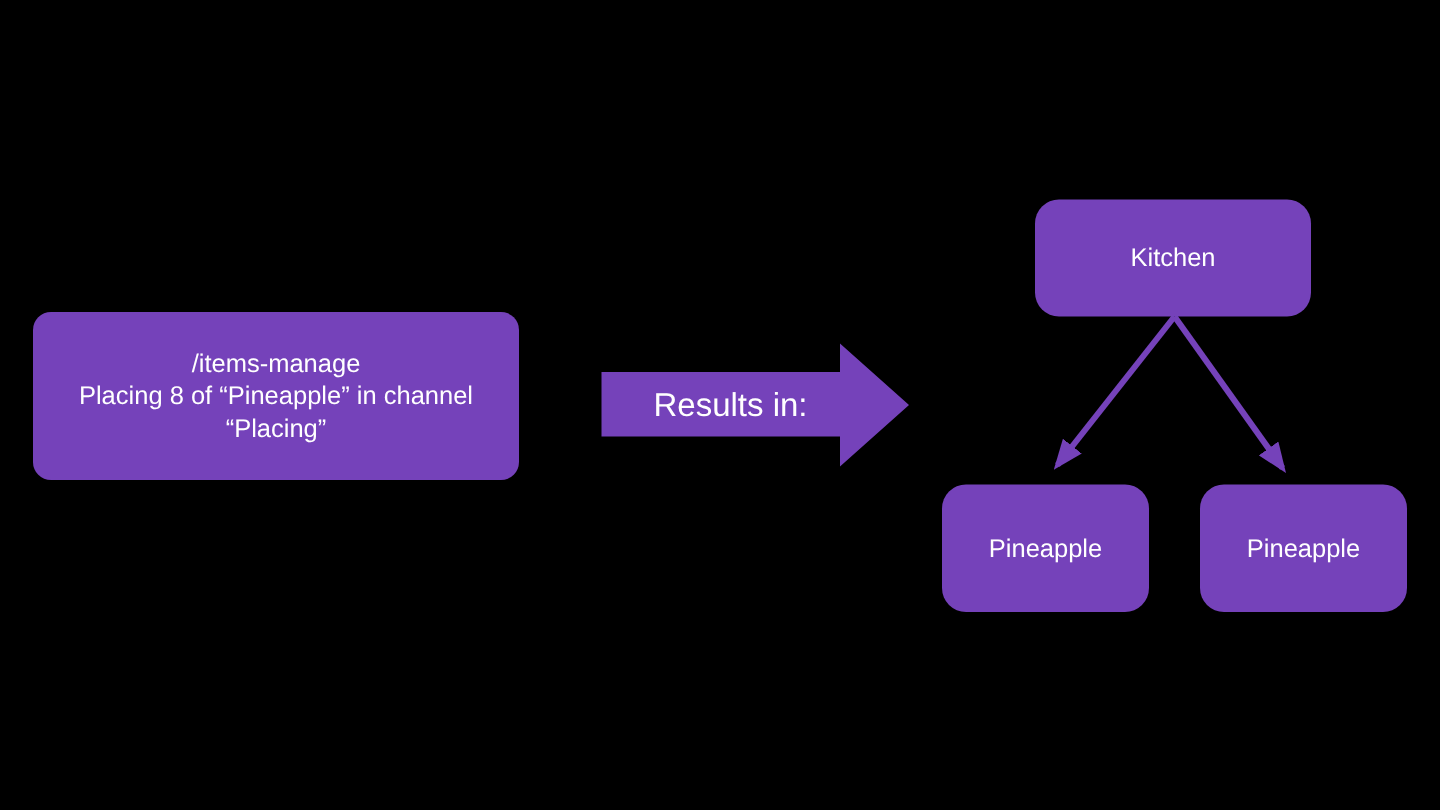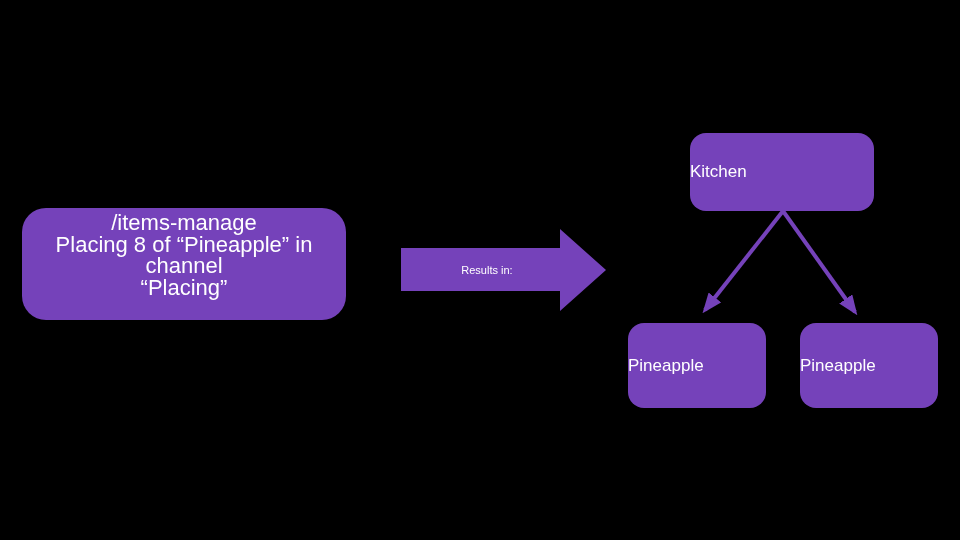--- a/index.html
+++ b/index.html
@@ -15,32 +15,32 @@
     overflow: hidden;
     font-family: "Liberation Sans", sans-serif;
     color: var(--text, #ffffff);
   }
   .box {
     position: absolute;
     background: var(--accent, #7542BA);
     color: var(--text, #ffffff);
     display: flex;
     align-items: center;
-    justify-content: flex-start;
+    justify-content: center;
     text-align: center;
     box-sizing: border-box;
   }
   .command-card {
     left: 22px;
     top: 208px;
     width: 324px;
     height: 112px;
-    border-radius: 24px;
+    border-radius: 12px;
     flex-direction: column;
-    font-size: 22px;
+    font-size: 17px;
     line-height: 21.5px;
     padding: 4px 8px;
   }
   .node {
     border-radius: 16px;
     font-size: 17px;
   }
   .node-kitchen { left: 690px; top: 133px; width: 184px; height: 78px; }
   .node-p1      { left: 628px; top: 323px; width: 138px; height: 85px; }
   .node-p2      { left: 800px; top: 323px; width: 138px; height: 85px; }
@@ -60,21 +60,21 @@
   }
   .arrow-label {
     position: absolute;
     left: 401px;
     top: 248px;
     width: 172px;
     height: 43px;
     display: flex;
     align-items: center;
     justify-content: center;
-    font-size: 11px;
+    font-size: 22px;
     color: var(--text, #ffffff);
   }
 </style>
 </head>
 <body>
 
 <div class="canvas">
 
   <div class="box command-card">
     <div>/items-manage</div>

